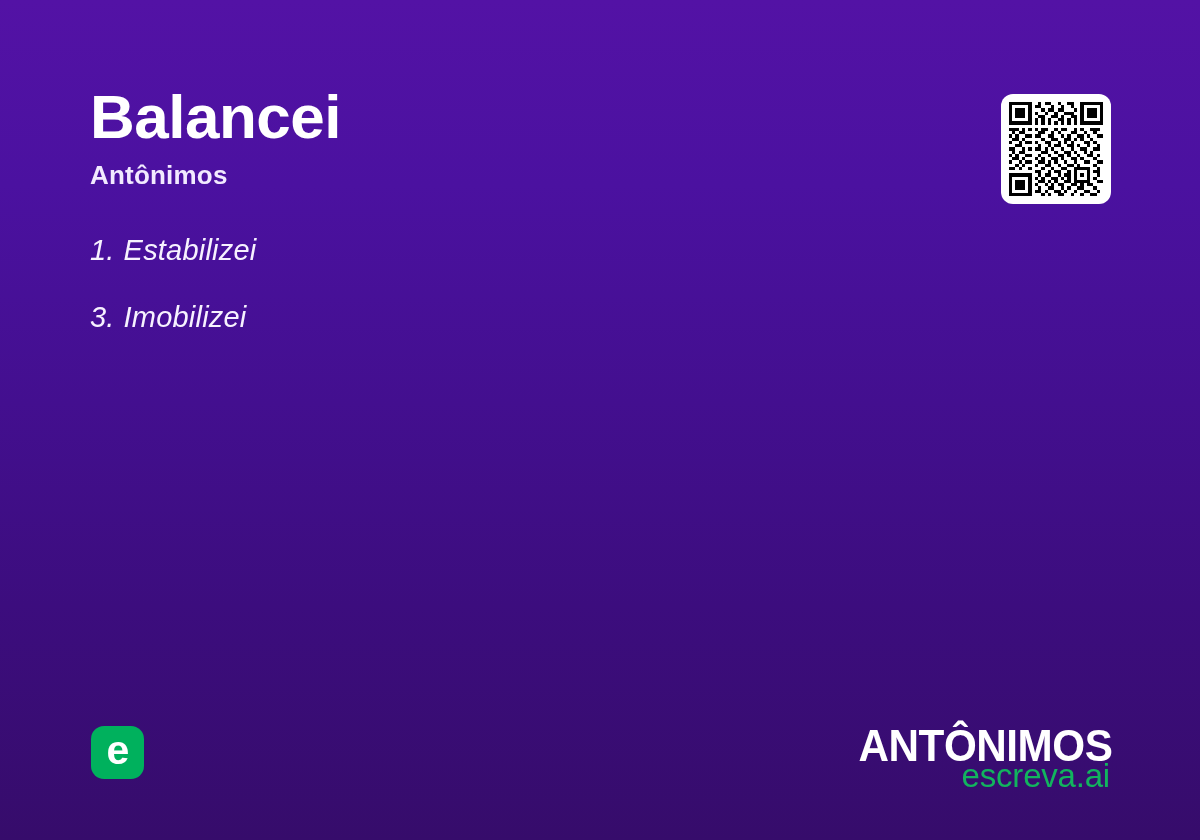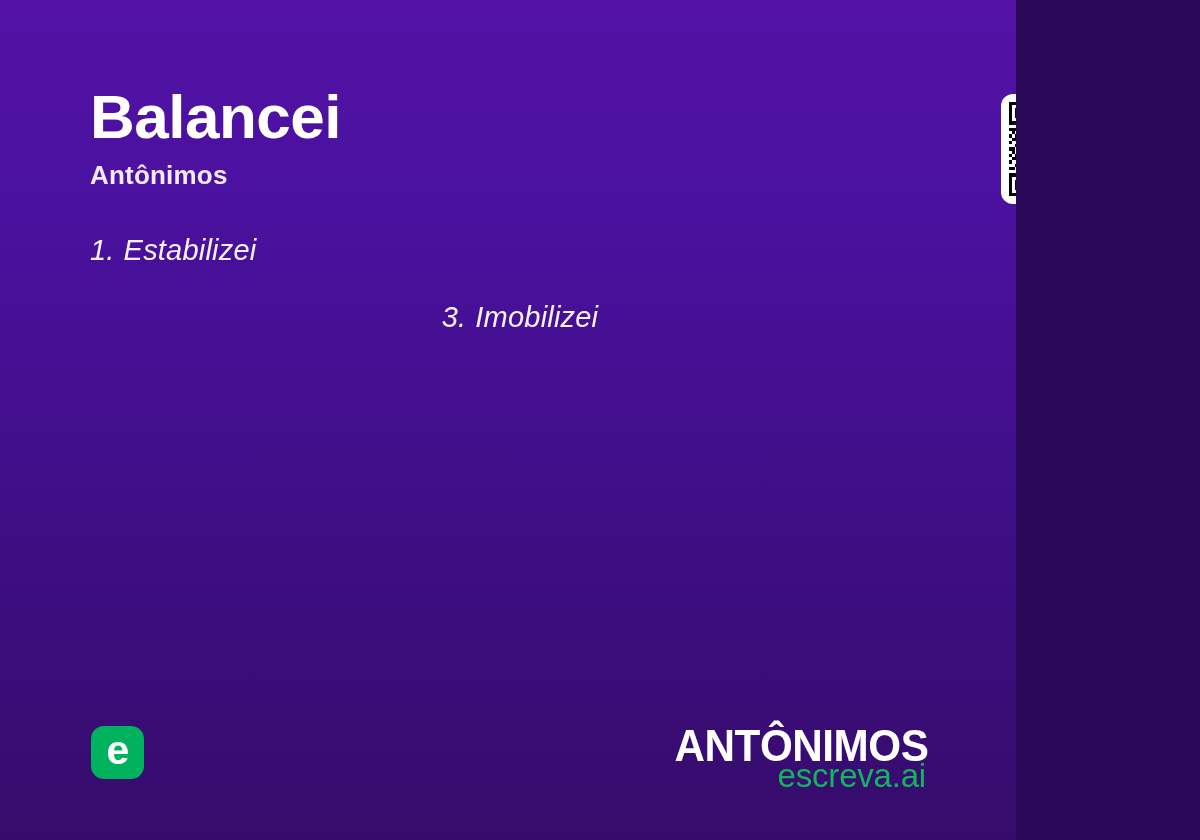--- a/index.html
+++ b/index.html
@@ -6,21 +6,21 @@
     margin: 0;
     padding: 0;
     background: #2a0a58;
   }
   body {
     font-family: "Liberation Sans", sans-serif;
   }
 
   .card {
     position: relative;
-    width: 1016px;
+    width: 1200px;
     height: 840px;
     overflow: hidden;
     background: linear-gradient(180deg, #5312a5 0%, #4b11a0 22%, #430f8f 48%, #3c0d7e 72%, #360c6b 100%);
   }
 
   
   .header {
     position: absolute;
     left: 90px;
     top: 86px;
@@ -57,21 +57,21 @@
   .word-item {
     font-size: 29px;
     line-height: 1.0;
     color: #f7f2ff;
     font-weight: 400;
     margin-bottom: 38px;
     letter-spacing: 0.2px;
     white-space: nowrap;
     font-style: italic;
   }
-  .word-item:last-child { margin-bottom: 0; text-align: center; }
+  .word-item:last-child { margin-bottom: 0; }
   .word-index {
     display: inline-block;
     margin-right: 9px;
   }
 
   
   .qr-card {
     position: absolute;
     left: 1001px;
     top: 94px;

